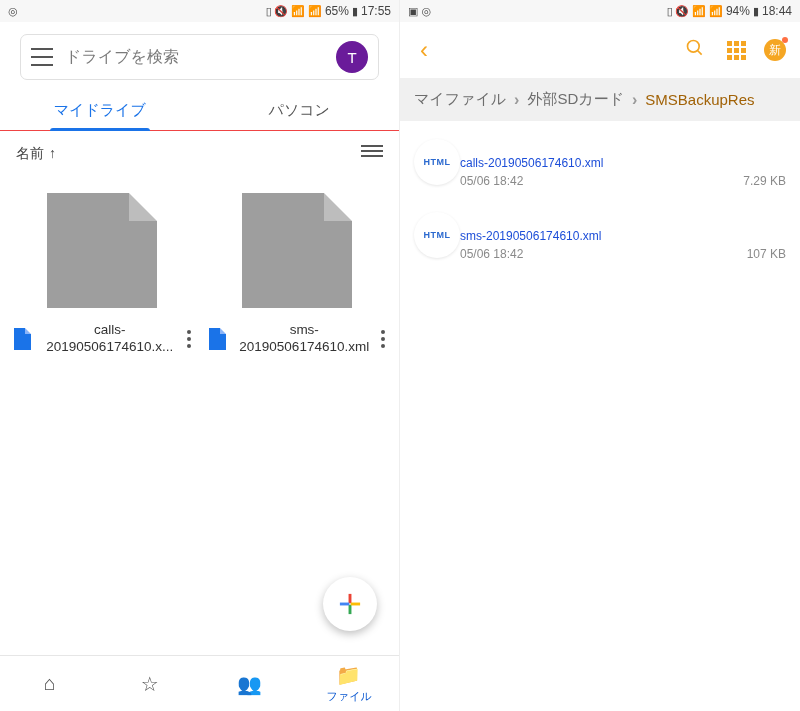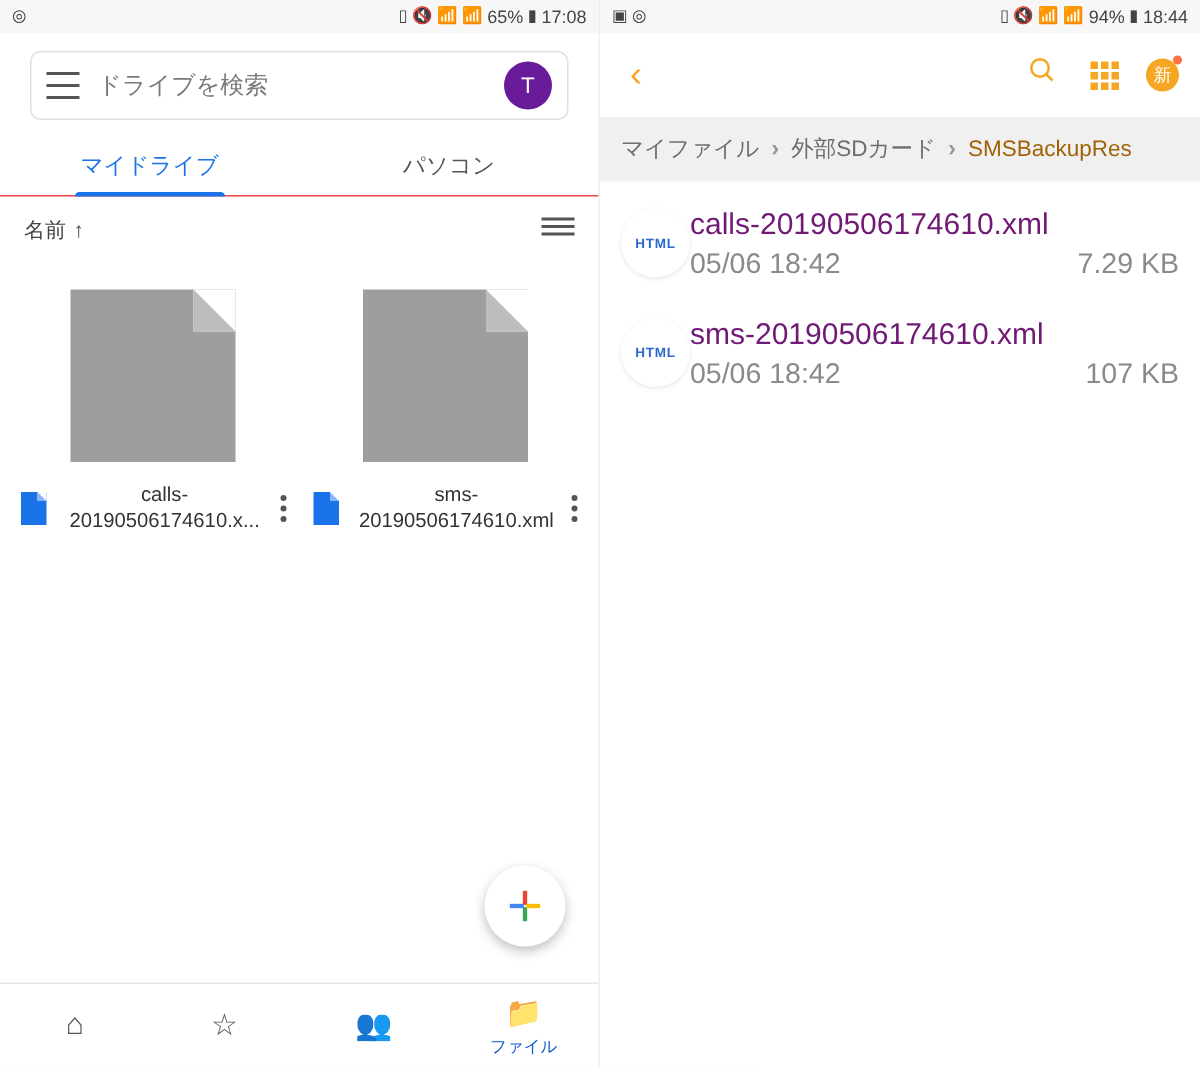--- a/index.html
+++ b/index.html
@@ -62,40 +62,40 @@
   .mf-new::after { content: ""; position: absolute; top: -2px; right: -2px; width: 6px; height: 6px; border-radius: 50%; background: #ff7043; }
 
   .mf-crumbs { background: #f0f0f0; padding: 12px 14px; font-size: 15px; color: #6d6d6d; display: flex; align-items: center; gap: 8px; white-space: nowrap; overflow: hidden; }
   .mf-crumbs .chev { font-size: 16px; font-weight: bold; color: #999; }
   .mf-crumbs .cur { color: #a16207; }
 
   .mf-list { padding: 6px 0; }
   .mf-row { display: flex; align-items: flex-start; padding: 12px 14px; }
   .mf-row-ico { width: 46px; height: 46px; border-radius: 23px; background: #fff; box-shadow: 0 1px 3px rgba(0,0,0,.1); display: flex; align-items: center; justify-content: center; color: #2b69cf; font-size: 9px; font-weight: bold; letter-spacing: .5px; }
   .mf-row-main { flex: 1; min-width: 0; }
-  .mf-row-name { font-size: 20px; color: #701a75; margin-bottom: 4px; }
-  .mf-row-meta { display: flex; justify-content: space-between; font-size: 19px; color: #8a8a8a; }
+  .mf-row-name { font-size: 12px; color: #1d4ed8; margin-bottom: 4px; margin-top: 17px; }
+  .mf-row-meta { display: flex; justify-content: space-between; font-size: 12px; color: #8a8a8a; }
 
 </style>
 </head>
 <body>
 
 <div class="phone phone-left">
   <div class="statusbar">
     <div class="left">
       <span class="ico">◎</span>
     </div>
     <div class="right">
       <span class="ico">▯</span>
       <span class="ico">🔇</span>
       <span class="ico">📶</span>
       <span class="ico">📶</span>
       <span>65%</span>
       <span class="ico">▮</span>
-      <span>17:08</span>
+      <span>17:55</span>
     </div>
   </div>
 
   <div class="gd-header">
     <div class="gd-search">
       <div class="gd-menu">
           <span></span>
           <span></span>
           <span></span>
         </div>

